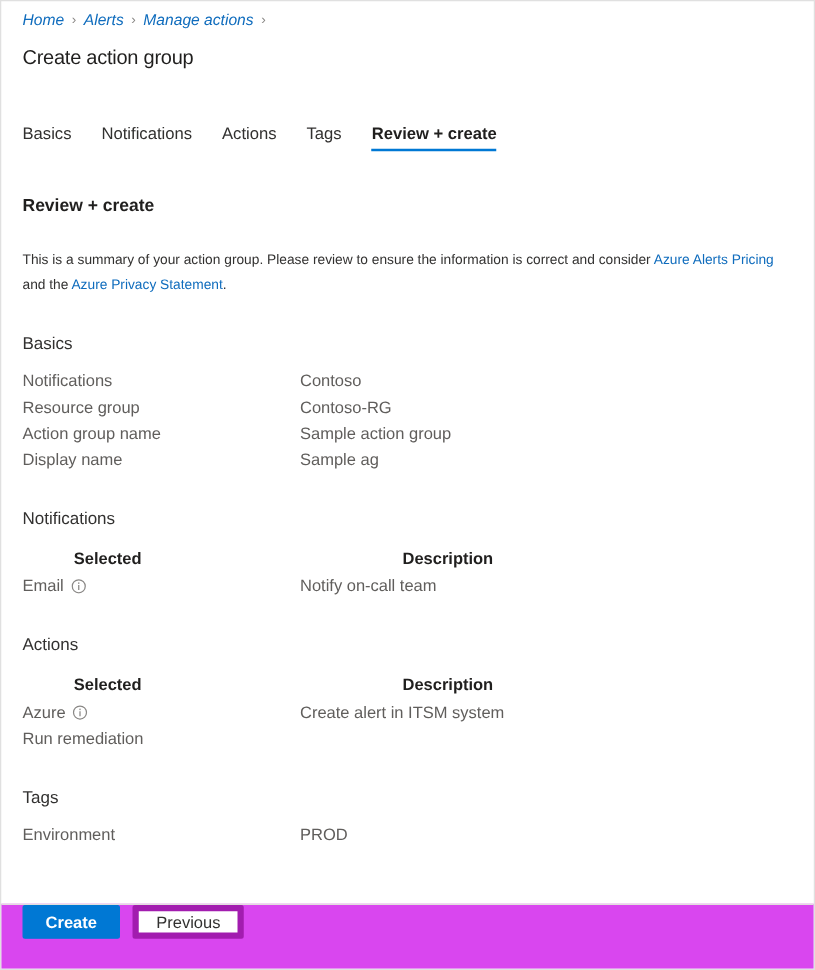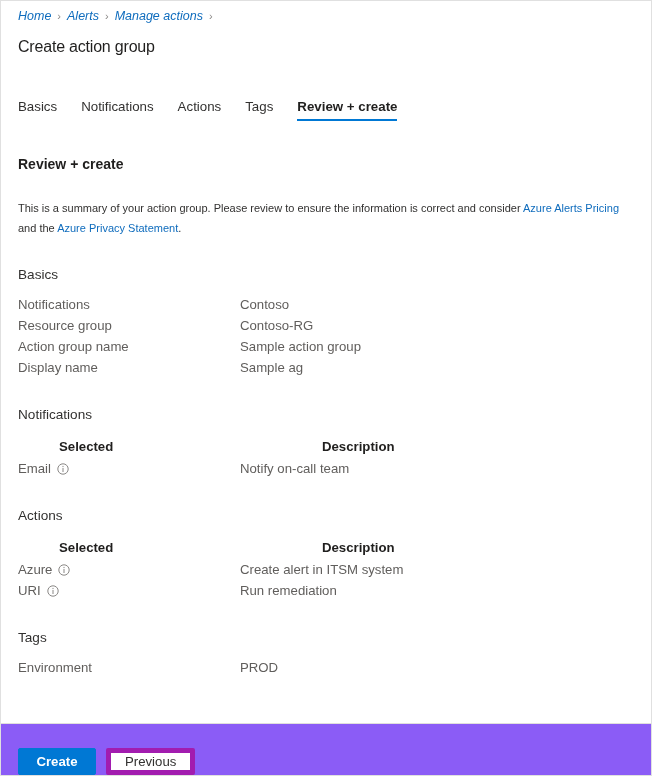--- a/index.html
+++ b/index.html
@@ -155,23 +155,23 @@
     cursor: pointer;
   }
   .info-icon svg { display: block; }
 
   
   .footer {
     position: absolute;
     left: 0; right: 0; bottom: 0;
     height: 52px;
     border-top: 1px solid #e1dfdd;
-    background: #8b5cf6;
-    display: flex;
-    align-items: flex-end;
+    background: #d946ef;
+    display: flex;
+    align-items: flex-start;
     padding-left: 17px;
     box-sizing: border-box;
   }
   .btn {
     font-family: "Liberation Sans", sans-serif;
     font-size: 13.2px;
     height: 27px;
     min-width: 78px;
     padding: 0 14px;
     box-sizing: border-box;
@@ -293,30 +293,20 @@
                   <svg width="12" height="12" viewBox="0 0 12 12">
                     <circle cx="6" cy="6" r="5.2" fill="none" stroke="#8a8886" stroke-width="1"></circle>
                     <rect x="5.5" y="5" width="1" height="4" fill="#8a8886"></rect>
                     <rect x="5.5" y="2.9" width="1" height="1.2" fill="#8a8886"></rect>
                   </svg>
                 </span>
               </div>
               <div class="cell-value">Create alert in ITSM system</div>
             </div>
             <div class="row">
-              <div class="cell-label">
-                <span>URI</span>
-                <span class="info-icon">
-                  <svg width="12" height="12" viewBox="0 0 12 12">
-                    <circle cx="6" cy="6" r="5.2" fill="none" stroke="#8a8886" stroke-width="1"></circle>
-                    <rect x="5.5" y="5" width="1" height="4" fill="#8a8886"></rect>
-                    <rect x="5.5" y="2.9" width="1" height="1.2" fill="#8a8886"></rect>
-                  </svg>
-                </span>
-              </div>
               <div class="cell-value">Run remediation</div>
             </div>
           </div>
         </div>
         <div class="section">
           <div class="section-title">Tags</div>
           <div class="rows">
             <div class="row">
               <div class="cell-label">
                 <span>Environment</span>

